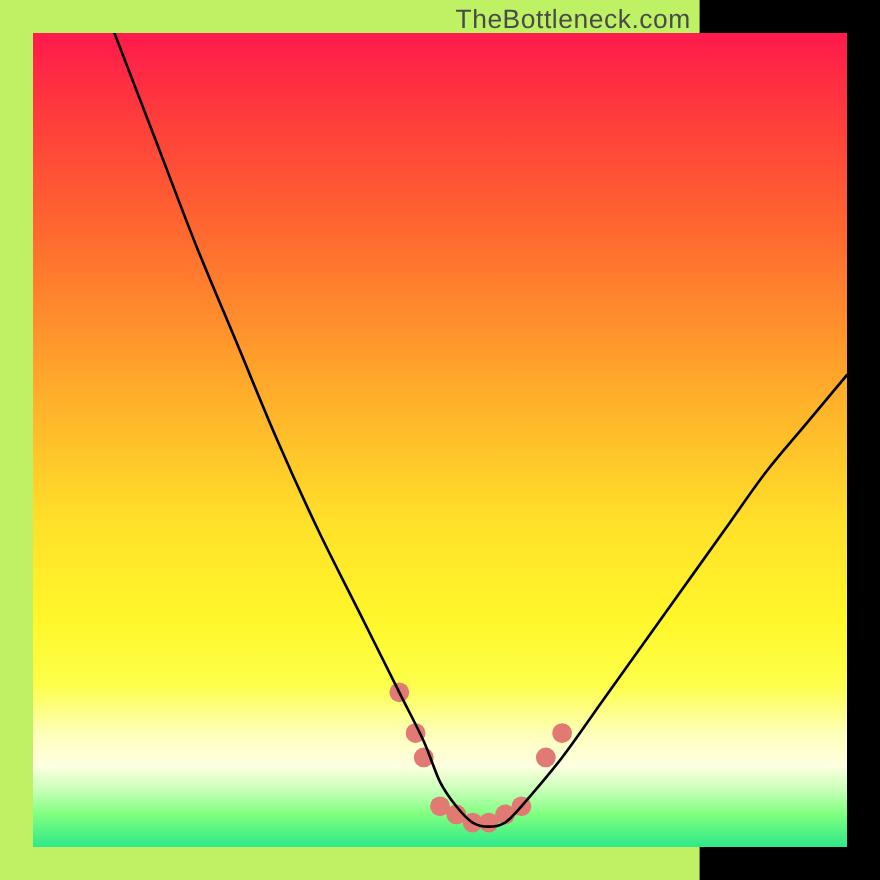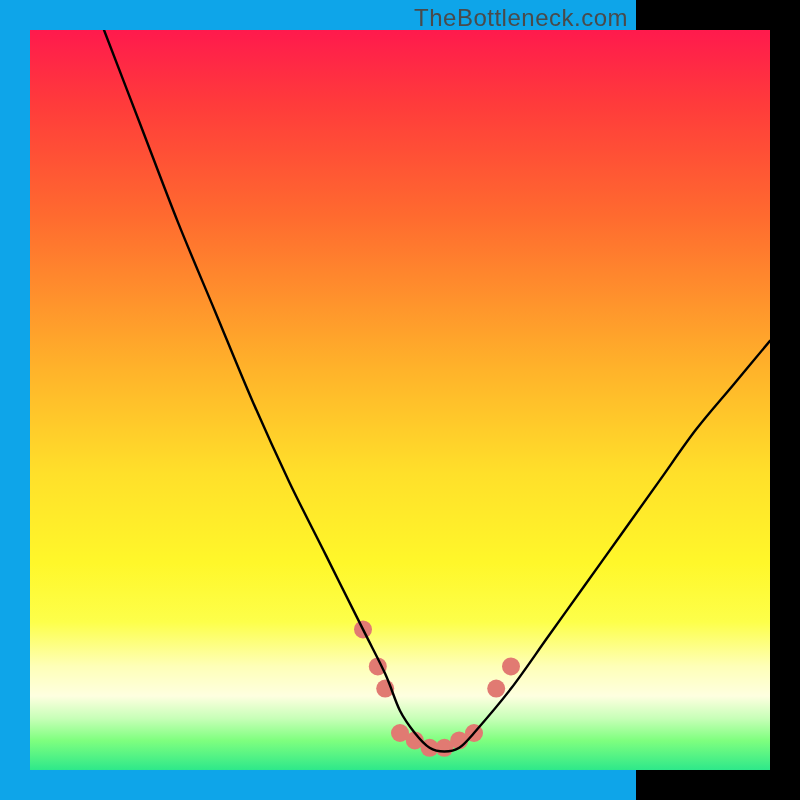--- a/index.html
+++ b/index.html
@@ -6,21 +6,21 @@
     margin: 0;
     padding: 0;
     width: 800px;
     height: 800px;
     background: #000;
     overflow: hidden;
   }
   .outer {
     width: 636px;
     height: 800px;
-    background: #0ea5e9;
+    background: #bef264;
     position: relative;
   }
   .plot {
     position: absolute;
     left: 30px;
     top: 30px;
     width: 740px;
     height: 740px;
     background: linear-gradient(to bottom,
       #ff1a4d 0%,

